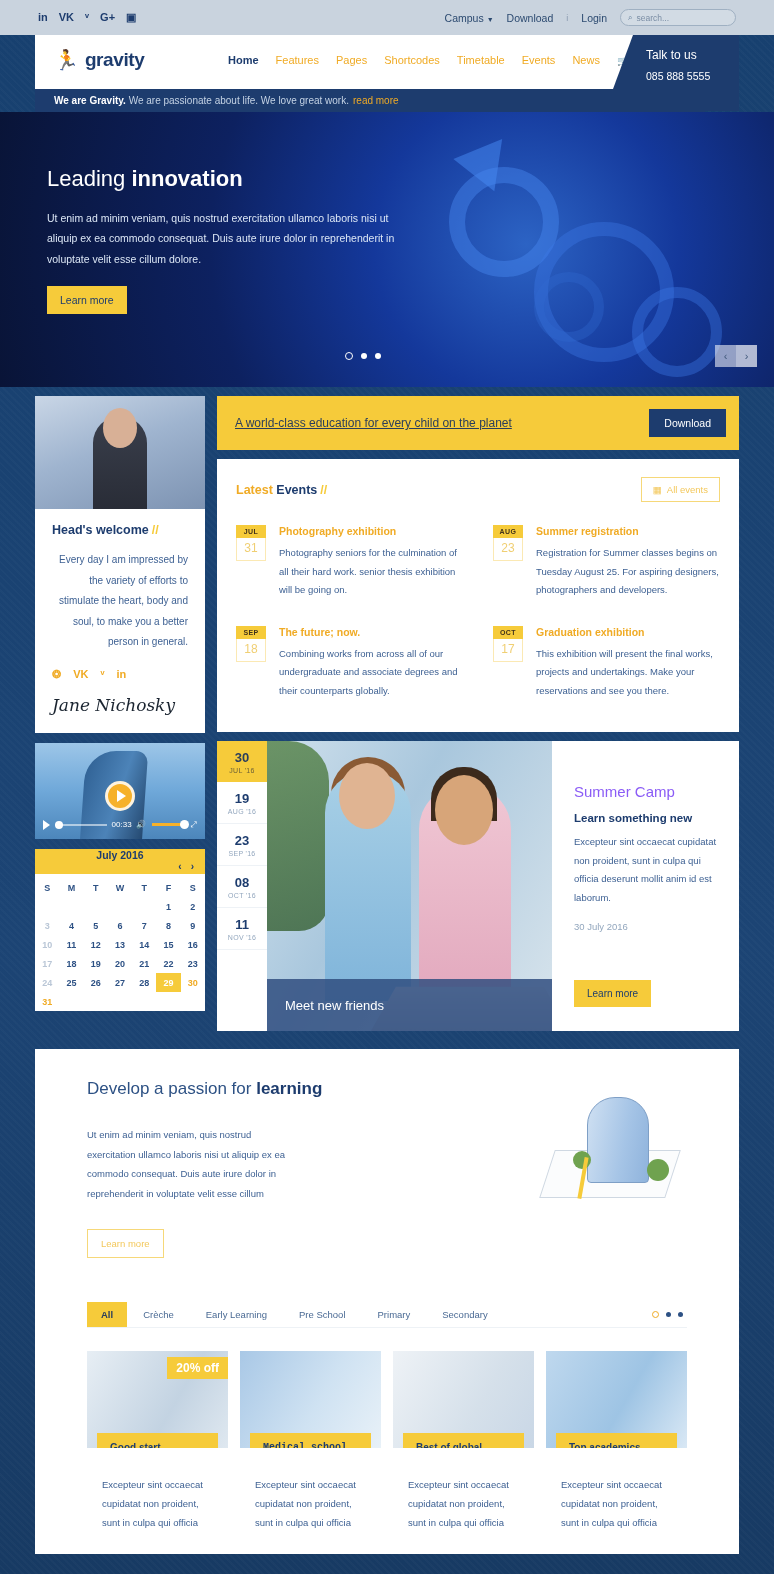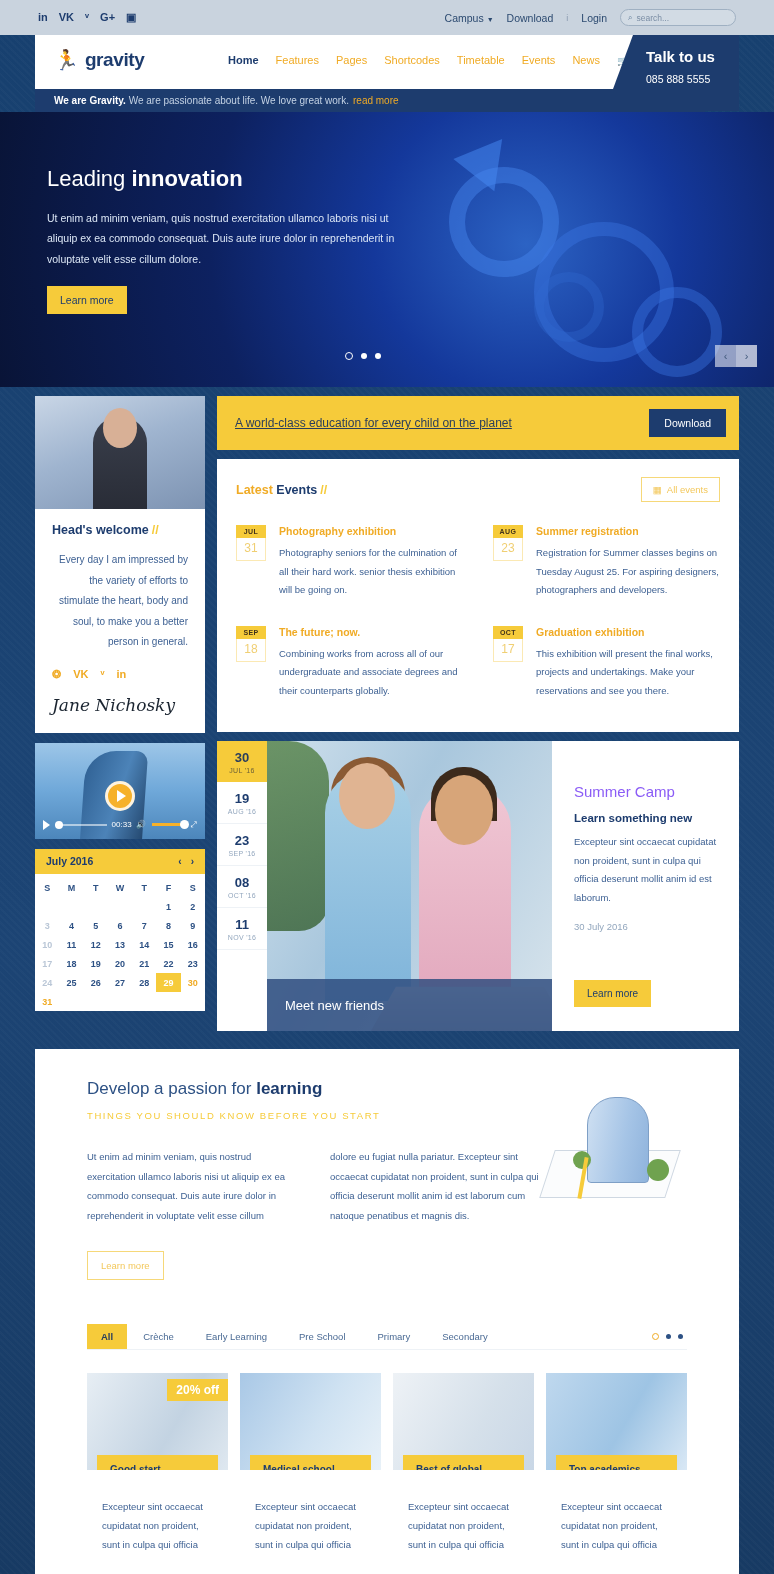--- a/index.html
+++ b/index.html
@@ -63,21 +63,21 @@
     display: flex; gap: 17px; font-size: 11px; align-items: center;
   }
   .mainnav a { color: #f0ab25; text-decoration: none; }
   .mainnav a.active { color: #1d3c6e; font-weight: bold; }
   .mainnav .cart { font-size: 9px; margin-right: 2px; }
   .talk {
     position: absolute; right: 35px; top: 0; width: 106px; height: 76px;
     background: #1d3c6e; color: #fff;
     padding: 13px 0 0 13px;
   }
-  .talk .t1 { font-size: 15px; font-weight: bold; }
+  .talk .t1 { font-size: 12px; font-weight: normal; }
   .talk .t2 { font-size: 10.5px; margin-top: 8px; }
   .talk:before {
     content: ""; position: absolute; left: -20px; top: 0;
     border-top: 54px solid transparent; border-right: 20px solid #1d3c6e;
   }
 
   
   .announce {
     position: relative; left: 35px; width: 670px; height: 23px;
     background: #1d3c6e; display: flex; align-items: center;
@@ -193,21 +193,21 @@
   .vctrl .pl { border-left: 7px solid #fff; border-top: 5px solid transparent; border-bottom: 5px solid transparent; }
   .vctrl .bar { flex: 1; height: 2px; background: rgba(255,255,255,.55); position: relative; }
   .vctrl .bar .knob { position: absolute; left: 0; top: -3px; width: 8px; height: 8px; border-radius: 50%; background: #fff; }
   .vctrl .vol { flex: 0 0 34px; height: 3px; background: #f6b12a; position: relative; }
   .vctrl .vol .knob { position: absolute; right: -3px; top: -3px; width: 9px; height: 9px; border-radius: 50%; background: #fff; }
 
   
   .cal { margin-top: 10px; background: #fff; }
   .cal .head {
     background: #f6cb3a; height: 25px; display: flex; align-items: center;
-    padding: 0 11px; font-size: 10.5px; color: #1d3c6e; font-weight: bold;
+    padding: 0 11px; font-size: 10.5px; color: #1d3c6e; font-weight: bold; flex-direction: column;
   }
   .cal .head .nav { margin-left: auto; display: flex; gap: 9px; font-size: 10px; }
   .cal table { width: 100%; border-collapse: collapse; }
   .cal th, .cal td {
     text-align: center; font-size: 9px; color: #2d5184;
     padding: 4.5px 0; font-weight: bold;
   }
   .cal th { color: #2d5184; padding-top: 9px; }
   .cal td.mute { color: #b9c6d6; }
   .cal td.hl { background: #f6cb3a; color: #fff; }
@@ -351,21 +351,21 @@
   .card .titlebar {
     position: absolute; left: 10px; right: 10px; bottom: -14px;
     background: #f6cb3a; color: #1d3c6e; font-size: 10px; font-weight: bold;
     padding: 9px 13px;
   }
   .card .ctext {
     background: #fff; padding: 27px 15px 22px; font-size: 9.5px;
     color: #3e6193; line-height: 2;
   }
   .c1 .img { background: linear-gradient(120deg, #e7eef4, #c3d3e2 60%, #dfe8f0); }
-  .c2 .img { background: linear-gradient(120deg, #a9c8e6, #cfe2f2 55%, #e8f1f8); }
+  .c2 .img { background: linear-gradient(120deg, #a9c8e6, #cfe2f2 55%, #e8f1f8); font-family: Liberation Mono, monospace; }
   .c3 .img { background: linear-gradient(120deg, #eef2f6, #d5e0ea 60%, #c9d7e6); }
   .c4 .img { background: linear-gradient(120deg, #bfd8ee, #9ec4e4 55%, #d9e8f5); }
 </style>
 </head>
 <body>
 
 <div class="page-bg"></div>
 
 <div class="topbar">
   <div class="social-top" id="top-social">
@@ -665,24 +665,22 @@
         </div>
       </div>
     </div>
   </div>
 
   <div class="panel">
     <h2>
       <span>Develop a passion for</span>
       <b>learning</b>
     </h2>
-    <div class="sub">THINGS YOU SHOULD KNOW BEFORE YOU START</div>
     <div class="cols">
       <p>Ut enim ad minim veniam, quis nostrud exercitation ullamco laboris nisi ut aliquip ex ea commodo consequat. Duis aute irure dolor in reprehenderit in voluptate velit esse cillum</p>
-      <p>dolore eu fugiat nulla pariatur. Excepteur sint occaecat cupidatat non proident, sunt in culpa qui officia deserunt mollit anim id est laborum cum natoque penatibus et magnis dis.</p>
     </div>
     <button class="btn-outline">Learn more</button>
     <div class="bldg">
       <div class="paper"></div>
         <div class="tower2"></div>
       <div class="tree t1"></div>
         <div class="tree t2"></div>
         <div class="pen"></div>
     </div>
 

